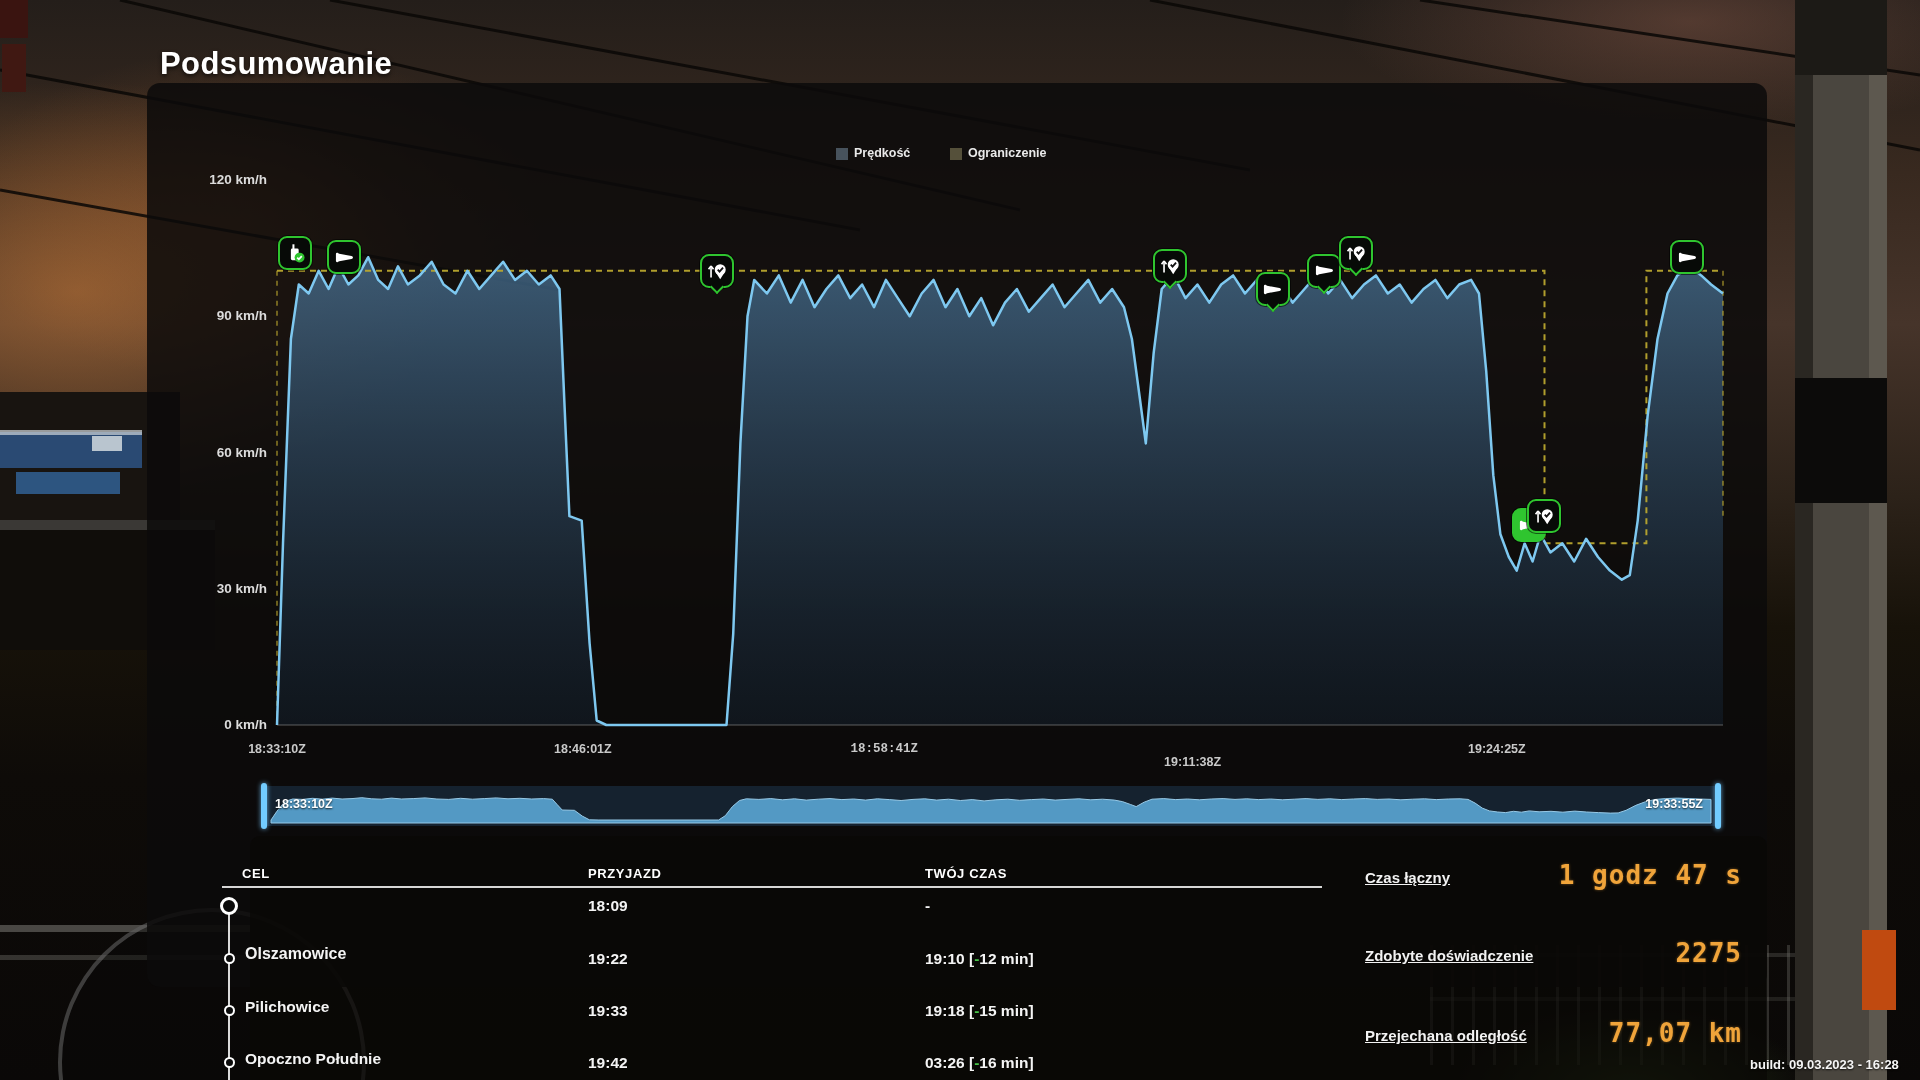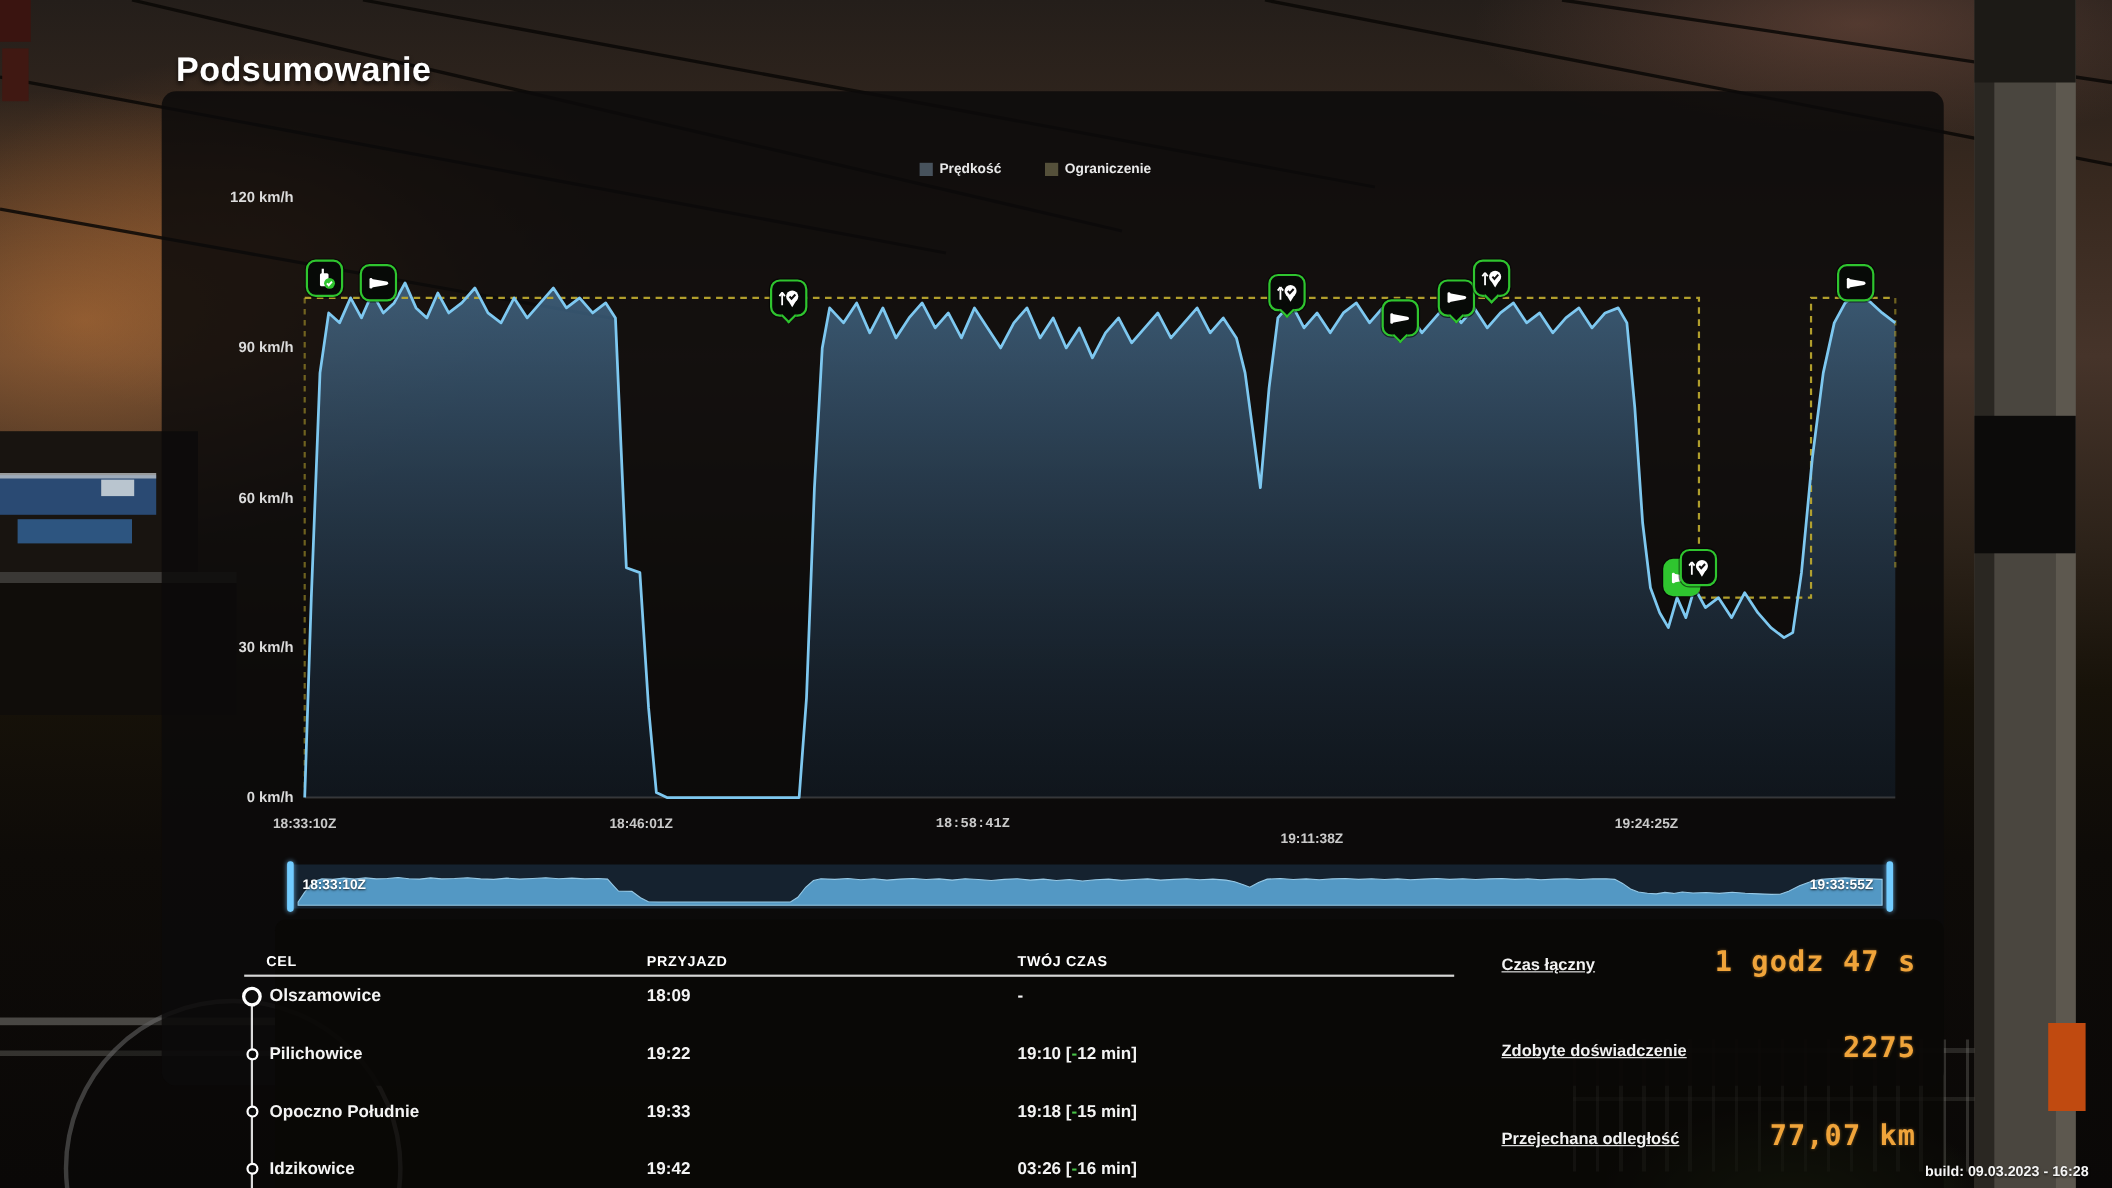--- a/index.html
+++ b/index.html
@@ -53,21 +53,21 @@
   .scrubber{position:absolute;left:265px;top:786px;width:1452px;height:40px;
     background:rgba(23,37,51,.92);border-radius:2px;cursor:pointer;}
   .scrubber svg{position:absolute;inset:0;}
   .s-handle{position:absolute;top:-3px;width:6px;height:46px;border-radius:3px;background:#72ccff;
     box-shadow:0 0 5px rgba(120,200,255,.8);cursor:ew-resize;}
   .s-label{position:absolute;top:11px;font-size:12.5px;font-weight:600;color:#fff;text-shadow:0 1px 2px rgba(0,0,0,.8);}
 
   
   .th{position:absolute;top:866px;font-size:13px;font-weight:700;letter-spacing:.6px;color:#fff;}
   .th-line{position:absolute;left:222px;top:886px;width:1100px;height:2px;background:rgba(243,243,243,.88);}
-  .row-name{position:absolute;left:245px;font-size:15.5px;font-weight:600;color:#f4f4f4;}
+  .row-name{position:absolute;left:245px;font-size:15.5px;font-weight:600;color:#f4f4f4;margin-top:48px;}
   .row-name.first{font-weight:800;font-size:16px;}
   .row-time{position:absolute;left:588px;font-size:15.5px;font-weight:700;color:#f4f4f4;}
   .row-yours{position:absolute;left:925px;font-size:15.5px;font-weight:700;color:#f4f4f4;}
   .delta-neg{color:#47c447;}
   .stop-line{position:absolute;left:228px;top:912px;width:2px;height:168px;background:rgba(255,255,255,.85);}
   .stop-dot{position:absolute;box-sizing:border-box;border-radius:50%;background:#0b0b0b;border:2px solid #fff;}
   .stop-dot.big{left:220px;top:897px;width:18px;height:18px;border-width:3.5px;}
   .stop-dot.s1{left:224px;top:953px;width:11px;height:11px;}
   .stop-dot.s2{left:224px;top:1005px;width:11px;height:11px;}
   .stop-dot.s3{left:224px;top:1057px;width:11px;height:11px;}

